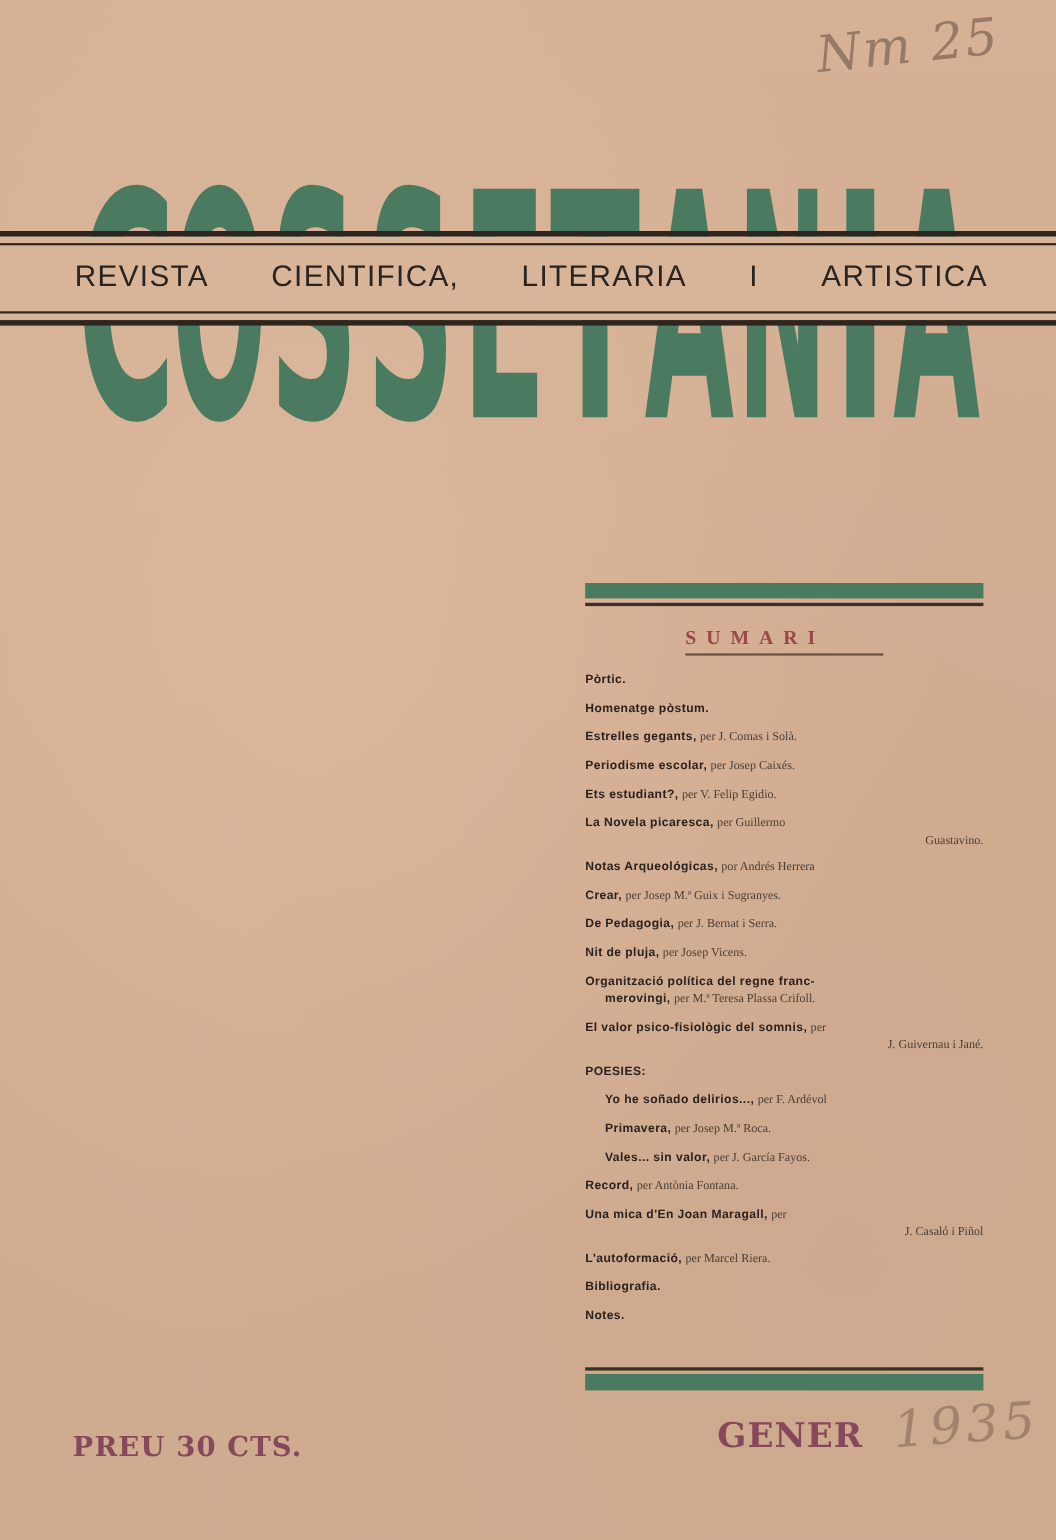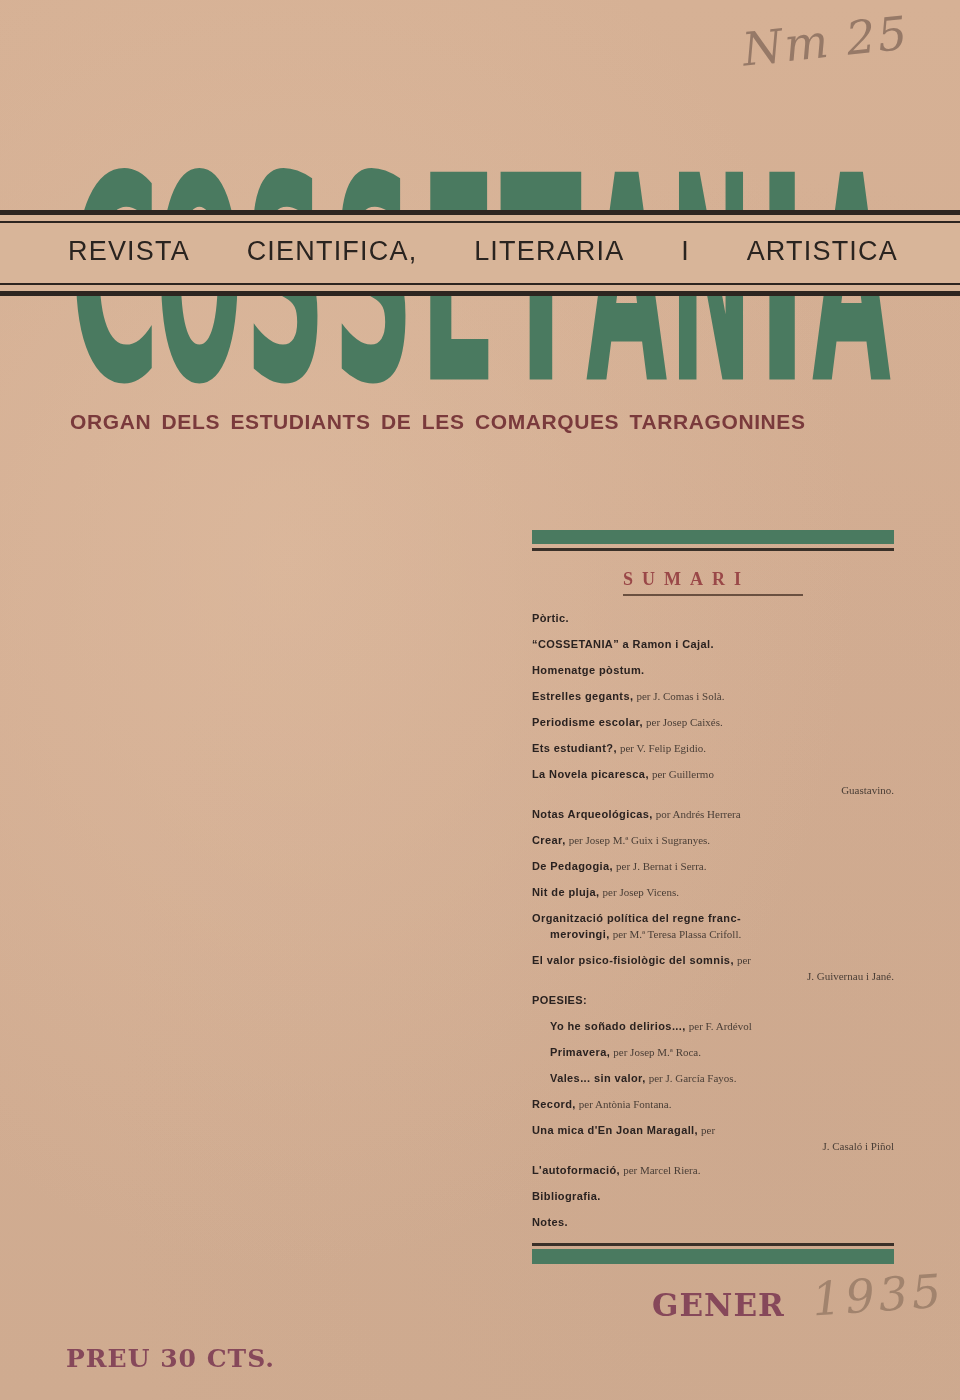--- a/index.html
+++ b/index.html
@@ -73,21 +73,21 @@
     .sum-list { margin-top: 14px; font-size: 11px; color: #2a2220; }
     .entry { line-height: 16px; margin-bottom: 10px; }
     .entry .t { font-family: "Liberation Sans", sans-serif; font-weight: bold; letter-spacing: 0.4px; }
     .entry .a { font-family: "Liberation Serif", serif; color: #4a3e36; }
     .entry.indent { padding-left: 18px; }
     .entry .cont { display: block; text-align: right; }
     .entry .cont2 { display: block; padding-left: 18px; }
     .bottom-sep { position: absolute; left: 532px; top: 1243px; width: 362px; }
 
     .price {
-      position: absolute; left: 66px; top: 1344px;
+      position: absolute; left: 66px; top: 1301px;
       font-family: "DejaVu Serif", serif; font-weight: bold;
       font-size: 25px; color: #86485a; letter-spacing: 1px;
     }
     .month {
       position: absolute; left: 652px; top: 1287px;
       font-family: "DejaVu Serif", serif; font-weight: bold;
       font-size: 31px; color: #86485a; letter-spacing: 1px;
     }
   </style>
 </head>
@@ -117,31 +117,29 @@
 
     <div class="subtitle">
       <span>REVISTA</span>
       <span>CIENTIFICA,</span>
       <span>LITERARIA</span>
       <span>I</span>
       <span>ARTISTICA</span>
     </div>
   </div>
 
-  <div class="organ">ORGAN  DELS ESTUDIANTS DE LES COMARQUES TARRAGONINES</div>
 
   <div class="sum-box">
     <div class="green-bar"></div>
     <div style="height:4px"></div>
     <div class="dark-line"></div>
     <div class="sum-head">SUMARI</div>
 
     <div class="sum-list" id="sum-list">
         <div class="entry"><span class="t">Pòrtic.</span></div>
-        <div class="entry"><span class="t">“COSSETANIA” a Ramon i Cajal.</span></div>
         <div class="entry"><span class="t">Homenatge pòstum.</span></div>
         <div class="entry"><span class="t">Estrelles gegants,</span> <span class="a">per J. Comas i Solà.</span></div>
         <div class="entry"><span class="t">Periodisme escolar,</span> <span class="a">per Josep Caixés.</span></div>
         <div class="entry"><span class="t">Ets estudiant?,</span> <span class="a">per V. Felip Egidio.</span></div>
         <div class="entry" style="margin-bottom: 8px;"><span class="t">La Novela picaresca,</span> <span class="a">per Guillermo</span><span class="a cont">Guastavino.</span></div>
         <div class="entry"><span class="t">Notas Arqueológicas,</span> <span class="a">por Andrés Herrera</span></div>
         <div class="entry"><span class="t">Crear,</span> <span class="a">per Josep M.ª Guix i Sugranyes.</span></div>
         <div class="entry"><span class="t">De Pedagogia,</span> <span class="a">per J. Bernat i Serra.</span></div>
         <div class="entry"><span class="t">Nit de pluja,</span> <span class="a">per Josep Vicens.</span></div>
         <div class="entry"><span class="t">Organització política del regne franc-</span><span class="cont2"><span class="t">merovingi,</span> <span class="a">per M.ª Teresa Plassa Crifoll.</span></span></div>

